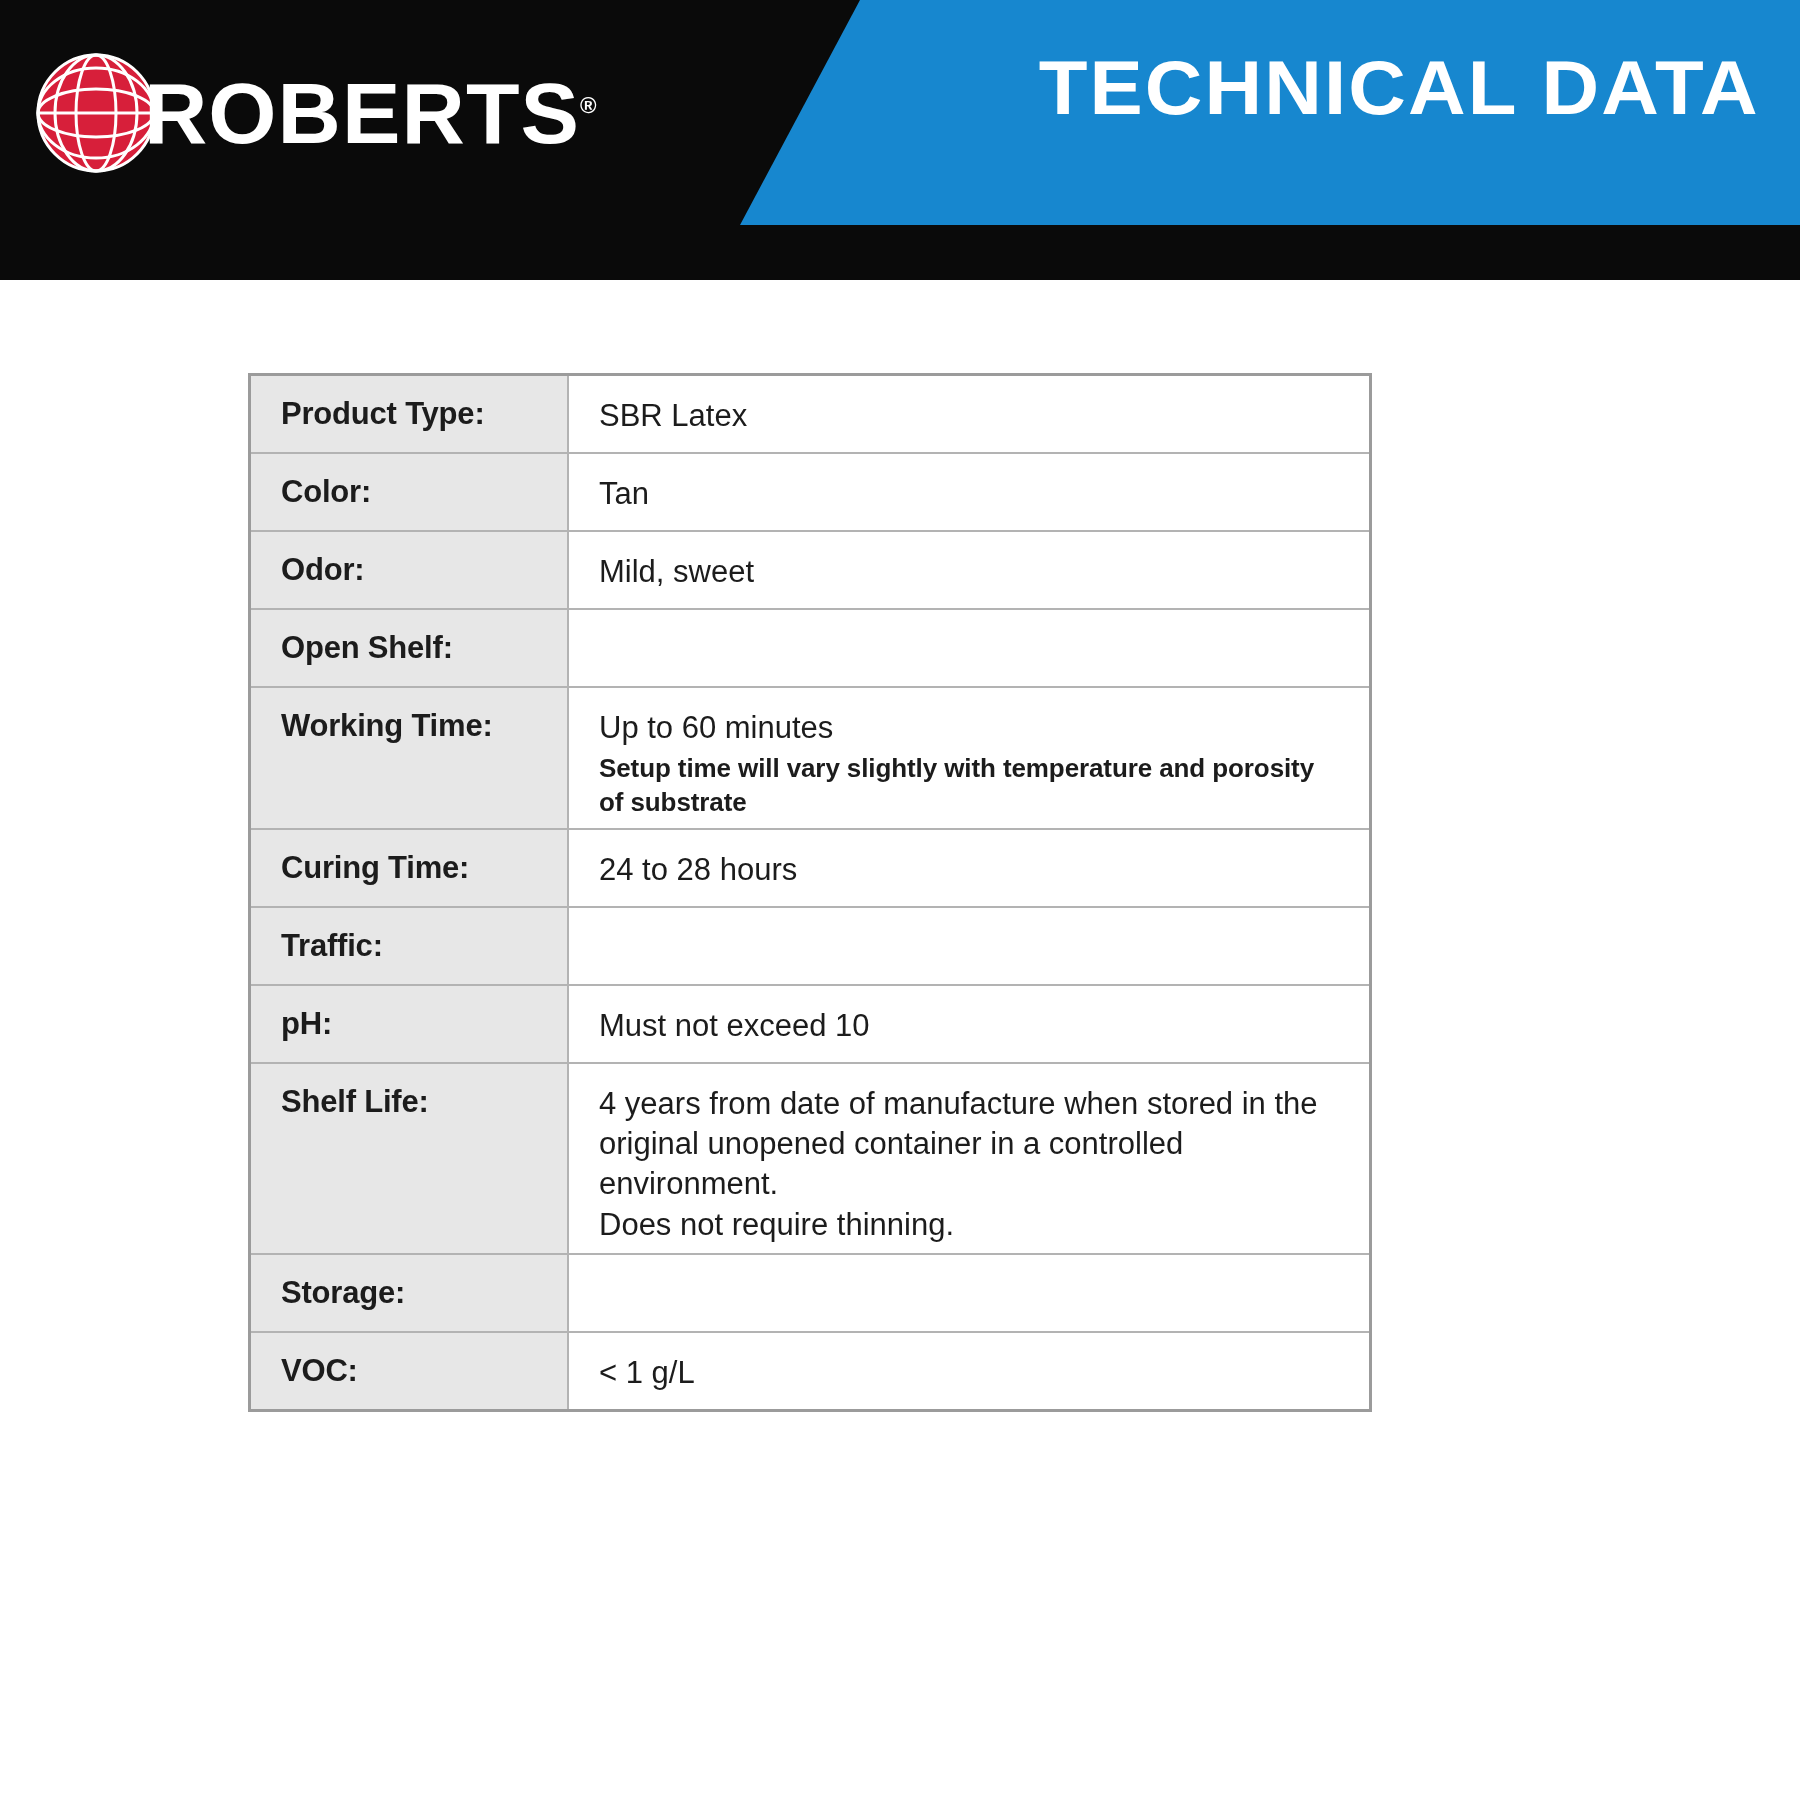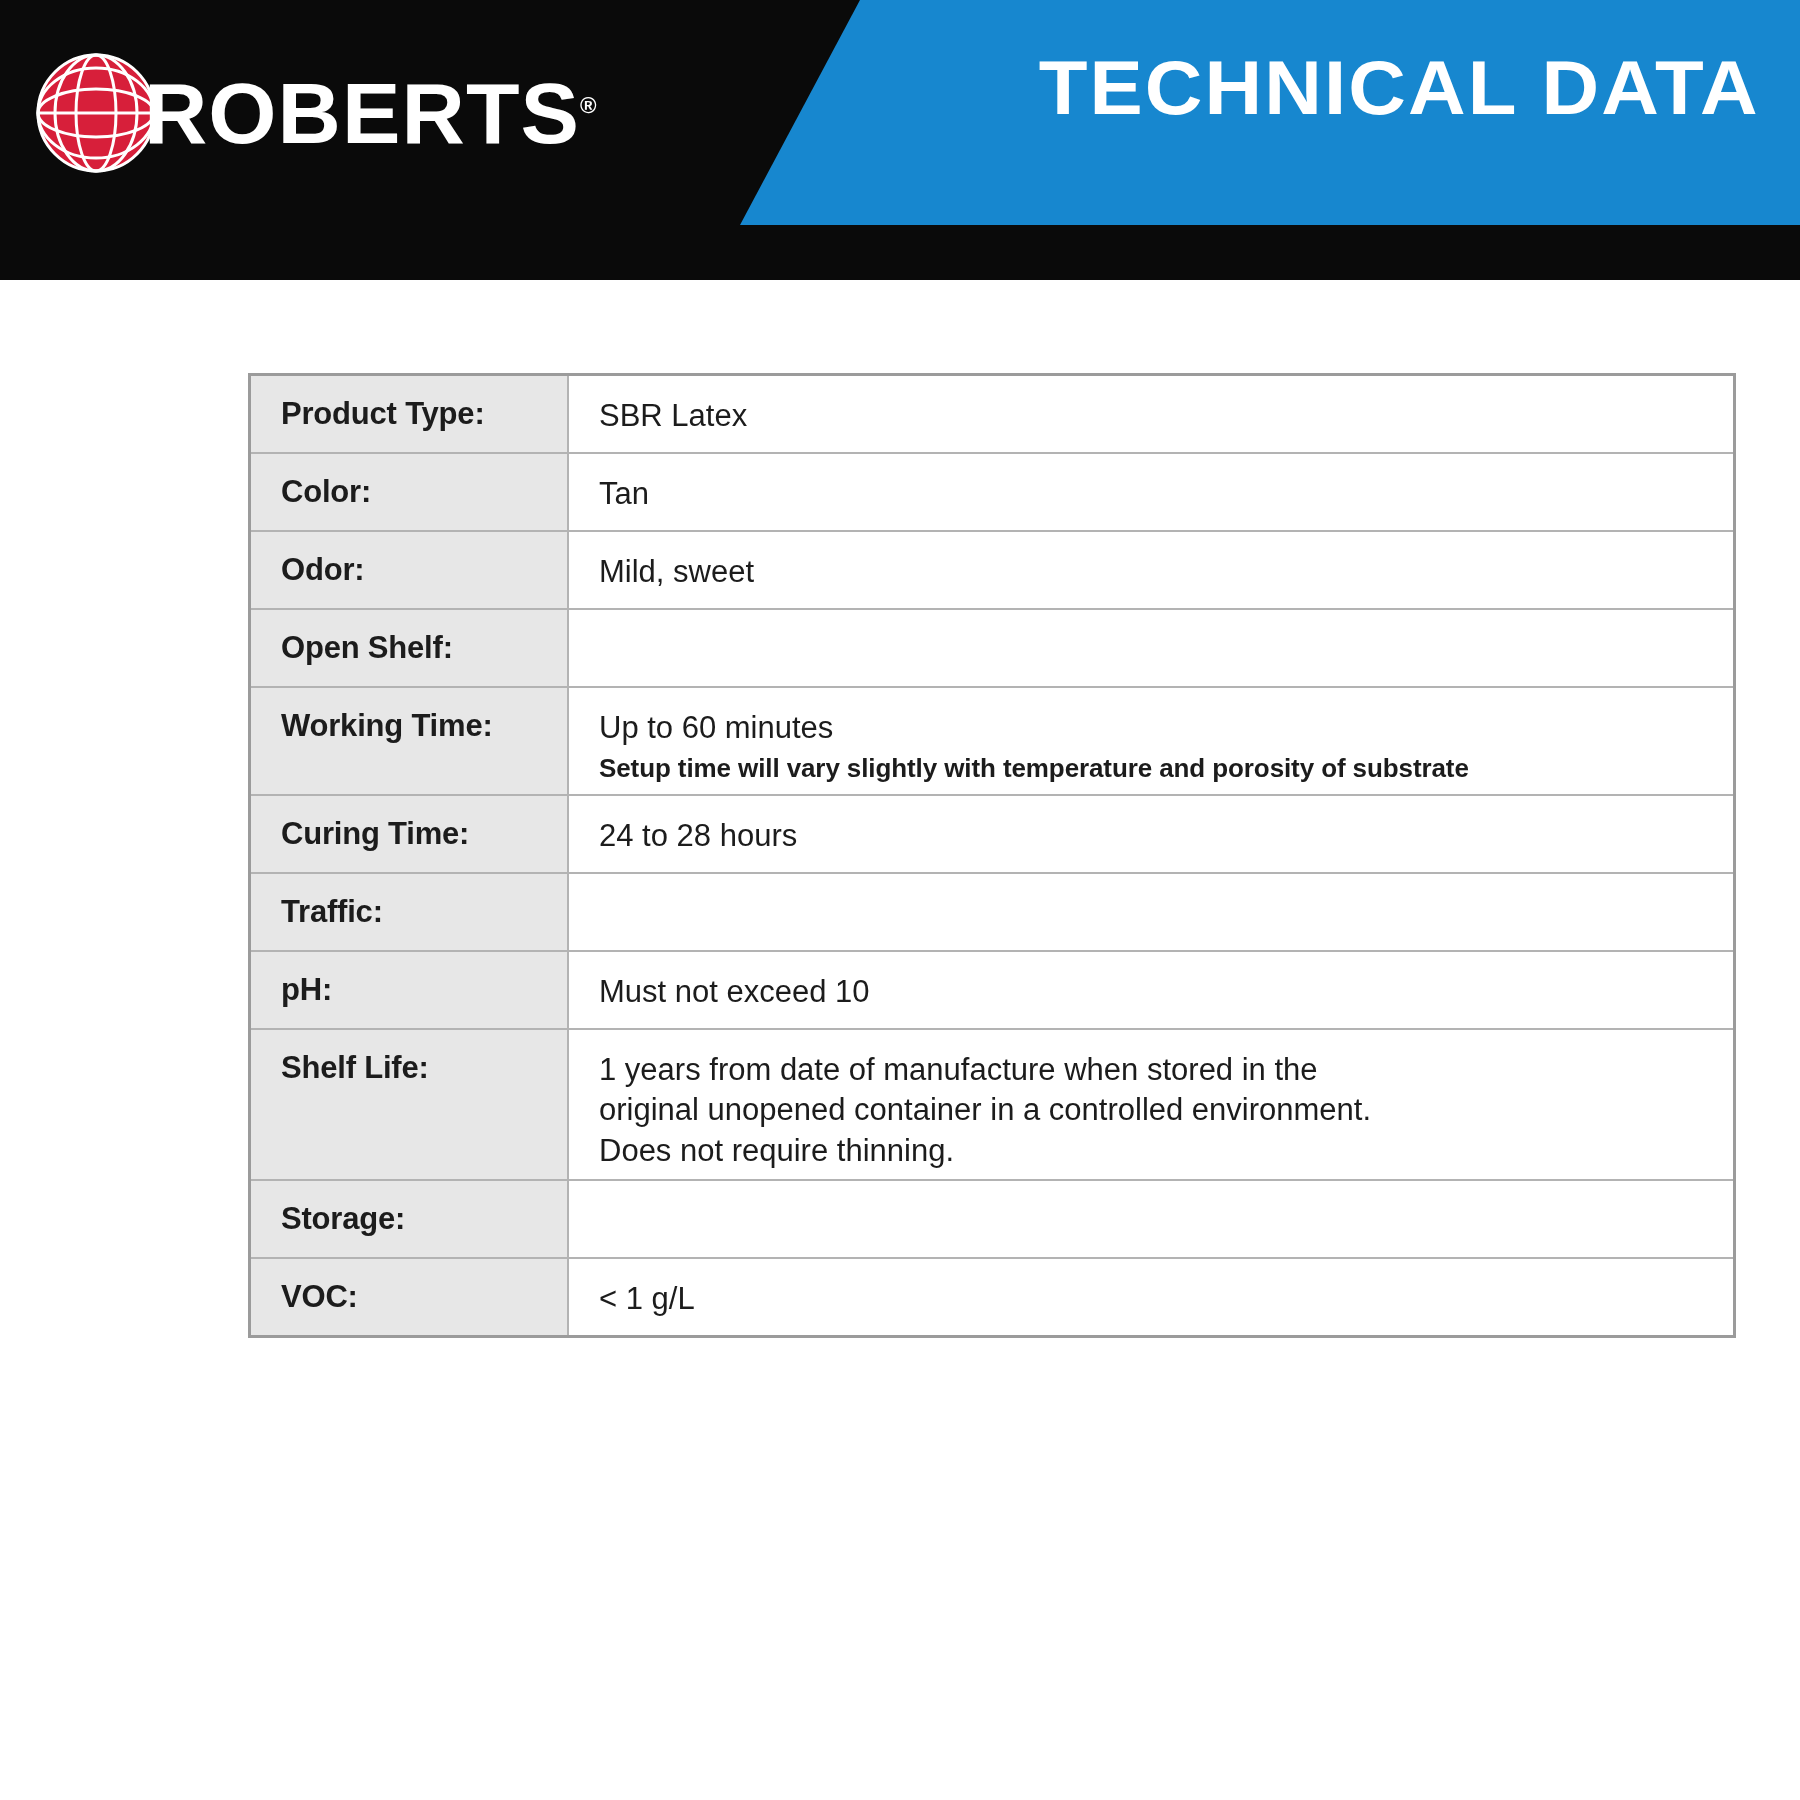--- a/index.html
+++ b/index.html
@@ -74,21 +74,21 @@
     letter-spacing: 2px;
     line-height: 1;
     white-space: nowrap;
     transform: scaleX(1.05);
     transform-origin: right center;
   }
 
   
   .table-wrap {
     margin: 93px 0 0 248px;
-    width: 1488px;
+    width: 1124px;
     border: 3px solid #9b9b9b;
     box-sizing: border-box;
   }
   .row {
     display: flex;
     border-bottom: 2px solid #b3b3b3;
     min-height: 0;
   }
   .row:last-child {
     border-bottom: none;
@@ -202,21 +202,21 @@
   <div class="row">
     <div class="cell-label">pH:</div>
     <div class="cell-value">
       <span class="line">Must not exceed 10</span>
     </div>
   </div>
 
   <div class="row">
     <div class="cell-label">Shelf Life:</div>
     <div class="cell-value">
-      <span class="line">1 years from date of manufacture when stored in the</span>
+      <span class="line">4 years from date of manufacture when stored in the</span>
       <span class="line">original unopened container in a controlled environment.</span>
       <span class="line">Does not require thinning.</span>
     </div>
   </div>
 
   <div class="row">
     <div class="cell-label">Storage:</div>
   </div>
 
   <div class="row">

